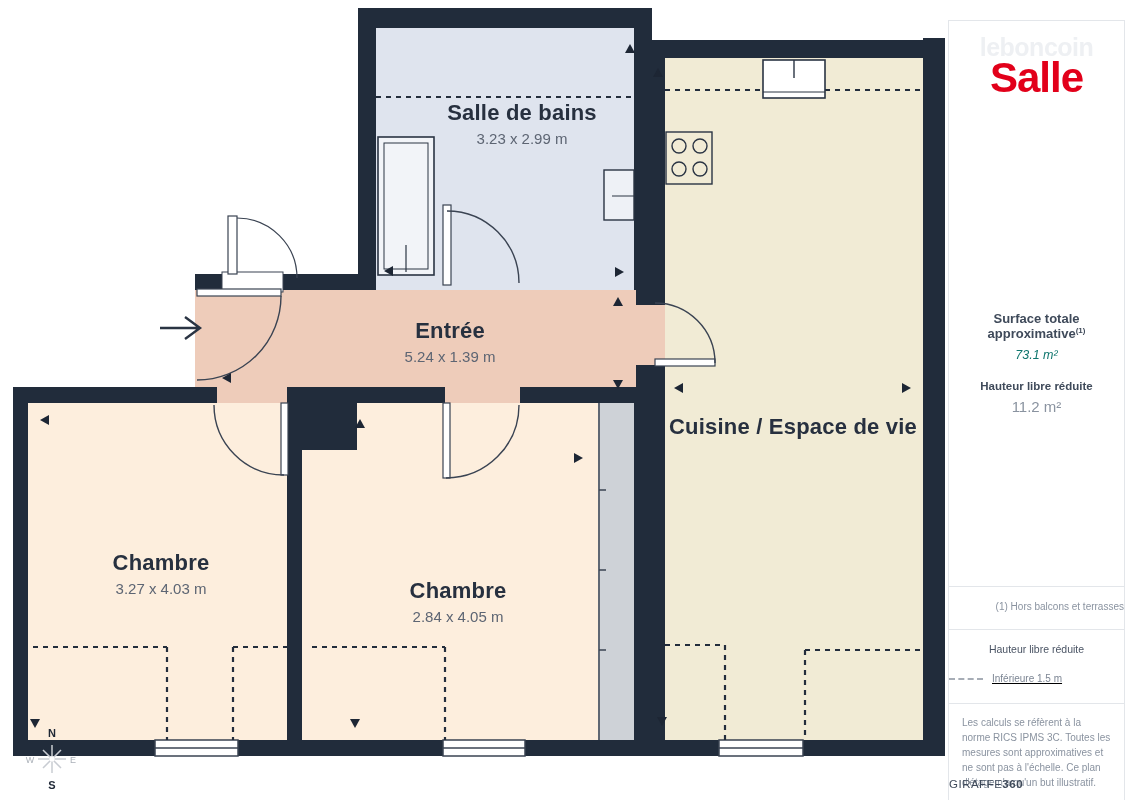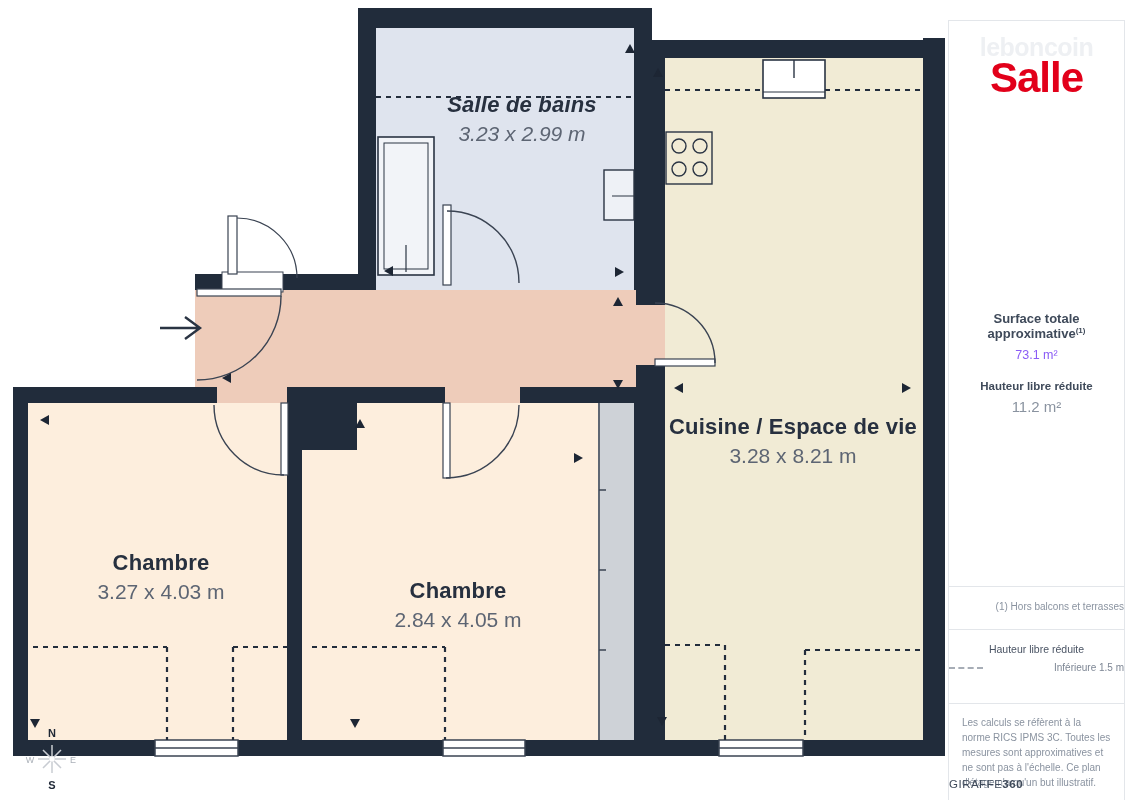--- a/index.html
+++ b/index.html
@@ -6,41 +6,41 @@
   html,body { width:1130px; height:800px; background:#ffffff; overflow:hidden;
               font-family:"Liberation Sans", sans-serif; }
   #stage { position:relative; width:1130px; height:800px; background:#fff; }
 
   
   #plan-svg { position:absolute; left:0; top:0; }
 
   .room-label { position:absolute; transform:translateX(-50%); text-align:center;
                 white-space:nowrap; pointer-events:none; }
   .room-name { font-size:22px; font-weight:bold; color:#27303f; letter-spacing:.2px; }
-  .room-dims { font-size:21px; color:#5d6573; margin-top:4px; }
+  .room-dims { font-size:15px; color:#5d6573; margin-top:4px; }
 
   
   #sidebar { position:absolute; left:948px; top:20px; width:177px; height:788px;
              background:#fff; border:1px solid #e3e6ea; }
   .logo-wrap { text-align:center; padding-top:12px; }
   .lbc-logo { font-size:25px; font-weight:bold; color:#eef0f3; letter-spacing:-.5px; }
   .orpi-logo { font-size:42px; font-weight:800; color:#e2001a; letter-spacing:-1px;
                margin-top:-8px; }
   .surface-block { position:absolute; top:290px; left:0; right:0; text-align:center; }
   .s-label { font-size:13px; font-weight:bold; color:#3f4a5a; }
   .s-label sup { font-size:8px; }
-  .s-value { font-size:12.5px; color:#8b5cf6; margin-top:7px; }
+  .s-value { font-size:12.5px; color:#0f766e; margin-top:7px;font-style:italic; }
   .h-label { font-size:11.5px; font-weight:bold; color:#3f4a5a; margin-top:18px; }
   .h-value { font-size:15px; color:#8a93a0; margin-top:6px; }
   .divider { position:absolute; left:0; right:0; border-top:1px solid #e3e6ea; }
   .footnote { position:absolute; top:580px; left:0; right:0; text-align:right;
               font-size:10px; color:#8a93a0; }
   .legend { position:absolute; top:622px; left:0; right:0; text-align:center; }
   .legend-title { font-size:10.5px; color:#4a5464; }
-  .legend-row { margin-top:7px; display:flex; align-items:center; justify-content:space-between; }
+  .legend-row { margin-top:18px; display:flex; align-items:center; justify-content:flex-start;text-decoration:underline; }
   .legend-dash { width:34px; border-top:2px dashed #a7adb6; display:inline-block; }
   .legend-text { font-size:10px; color:#7d8694; margin-left:9px; }
   .disclaimer { position:absolute; top:694px; left:0; right:0; padding:0 13px;
                 text-align:left; font-size:10px; line-height:1.5; color:#8a93a0; }
   .credit { position:absolute; top:757px; left:0; right:0; text-align:left;
             font-size:11.5px; color:#3f4a5a; letter-spacing:.5px; }
   .credit b { font-weight:bold; }
 </style>
 </head>
 <body>
@@ -179,27 +179,30 @@
         <line x1="61" y1="750" x2="43" y2="768"></line>
       </g>
       <circle cx="52" cy="759" r="2.6" fill="#ffffff"></circle>
       <text x="52" y="737" text-anchor="middle" font-size="11" font-weight="bold" fill="#1d2634">N</text>
       <text x="52" y="789" text-anchor="middle" font-size="11" font-weight="bold" fill="#1d2634">S</text>
       <text x="30" y="763" text-anchor="middle" font-size="9" fill="#aab0b8">W</text>
       <text x="73" y="763" text-anchor="middle" font-size="9" fill="#aab0b8">E</text>
     </g>
   </svg>
 
-  <div class="room-label" style="left:522px; top:92px;font-style:italic;">
+  <div class="room-label" style="left:522px; top:100px;">
     <div class="room-name">Salle de bains</div>
     <div class="room-dims">3.23 x 2.99 m</div>
   </div>
+  <div class="room-label" style="left:450px; top:318px;">
+    <div class="room-name">Entrée</div>
+    <div class="room-dims">5.24 x 1.39 m</div>
+  </div>
   <div class="room-label" style="left:765px; top:414px;margin-left:28px;">
     <div class="room-name">Cuisine / Espace de vie</div>
-    <div class="room-dims">3.28 x 8.21 m</div>
   </div>
   <div class="room-label" style="left:161px; top:550px;">
     <div class="room-name">Chambre</div>
     <div class="room-dims">3.27 x 4.03 m</div>
   </div>
   <div class="room-label" style="left:458px; top:578px;">
     <div class="room-name">Chambre</div>
     <div class="room-dims">2.84 x 4.05 m</div>
   </div>
 

